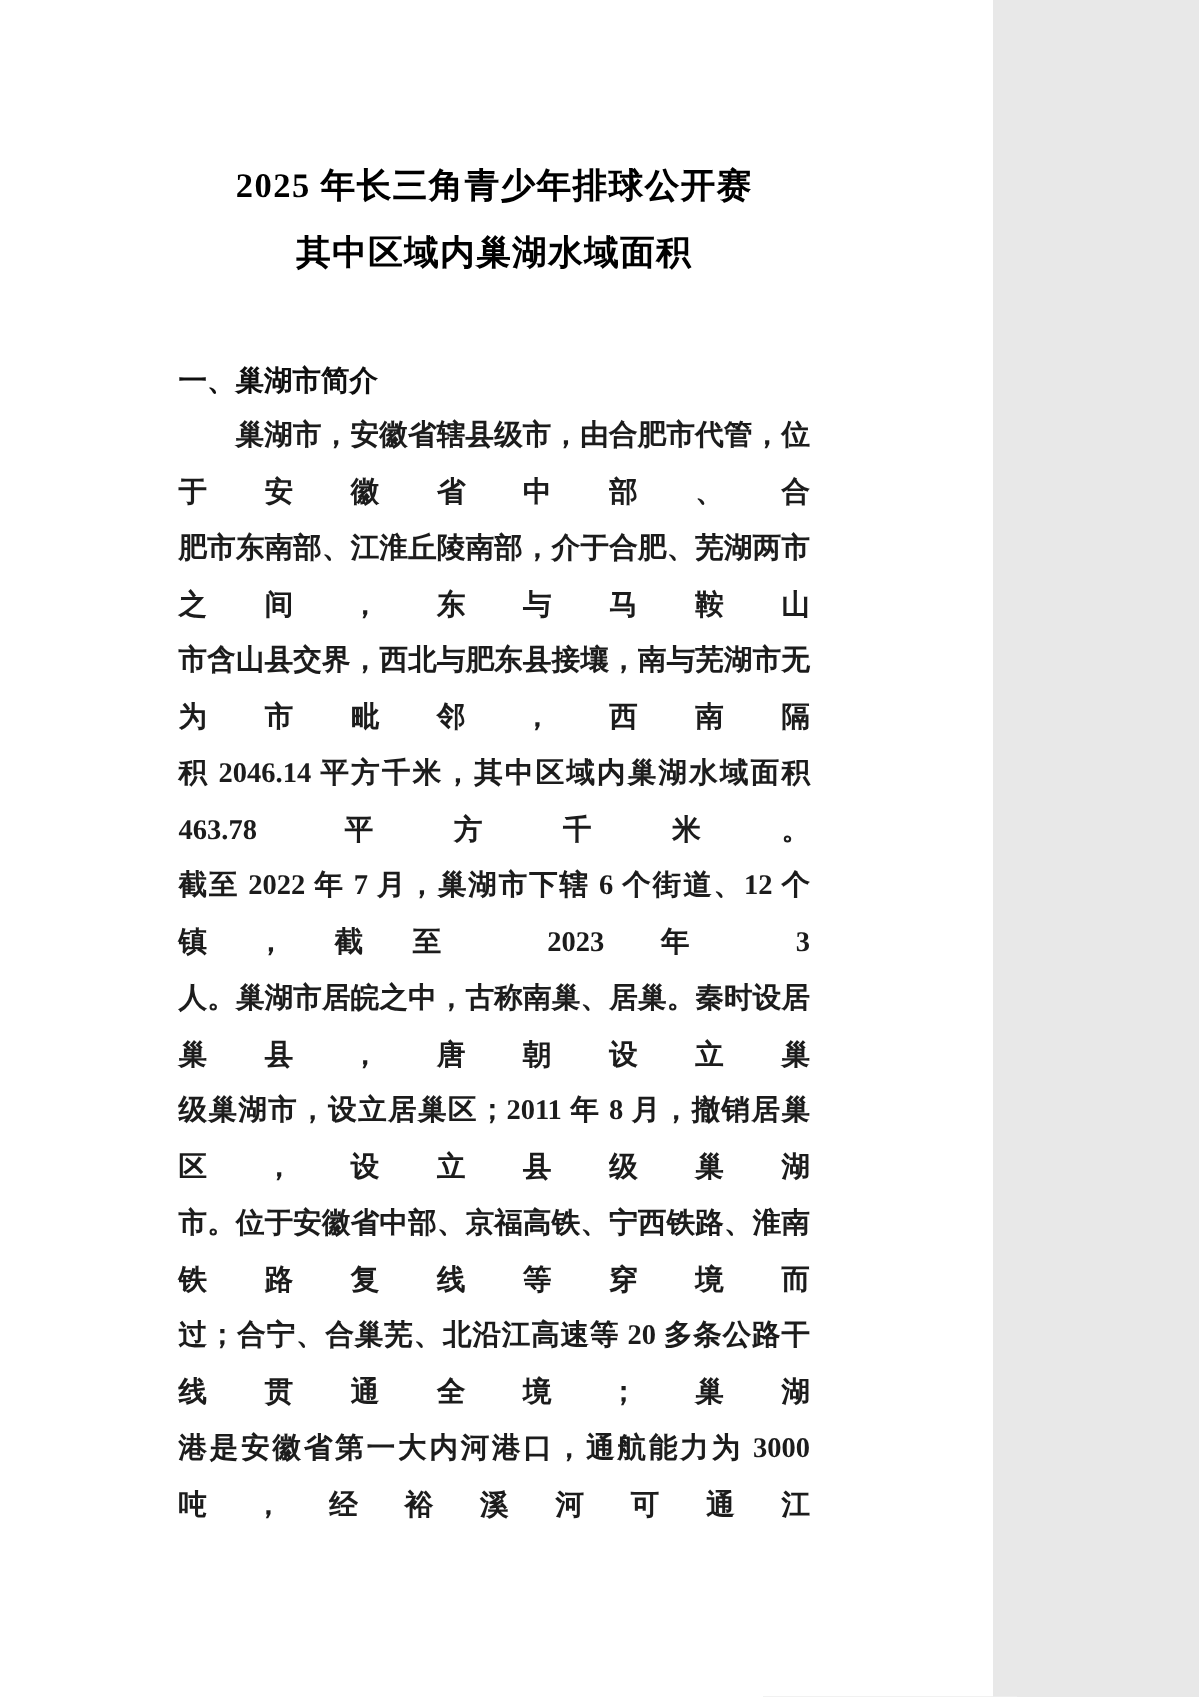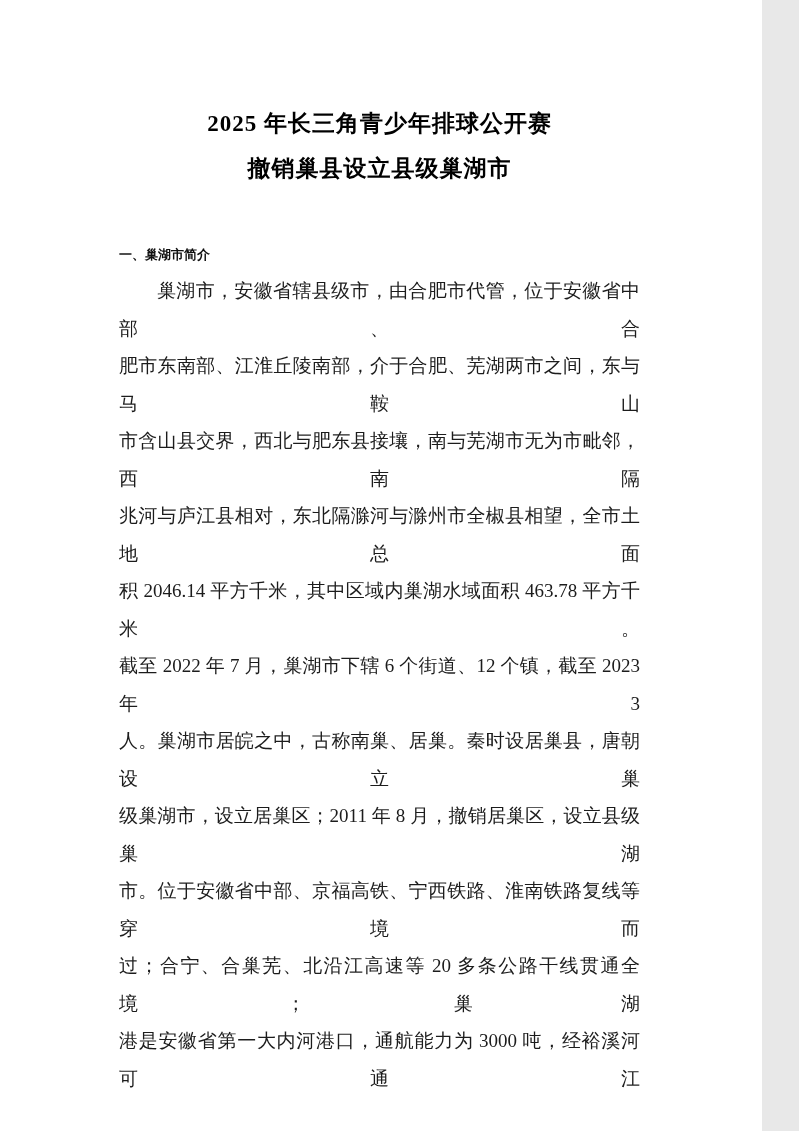--- a/index.html
+++ b/index.html
@@ -7,21 +7,21 @@
     padding: 0;
     background: #e8e8e8;
   }
   body {
     width: 799px;
     height: 1131px;
     overflow: hidden;
   }
   .doc-page {
     box-sizing: border-box;
-    width: 762px;
+    width: 662px;
     height: 1131px;
     background: #ffffff;
     padding: 101px 122px 0 119px;
     overflow: hidden;
   }
   .doc-title {
     margin: 0;
     font-family: "Liberation Serif", "DejaVu Serif", serif;
     font-weight: bold;
     font-size: 23px;
@@ -29,58 +29,57 @@
     letter-spacing: 1px;
     text-align: center;
     color: #000000;
   }
   .title-line { display: block; }
 
   .section-heading {
     margin: 0;
     font-family: "Liberation Sans", "DejaVu Sans", sans-serif;
     font-weight: bold;
-    font-size: 13px;
+    font-size: 19px;
     line-height: 20px;
     color: #0f0f0f;
   }
   #sections .doc-section:nth-child(1) .section-heading { margin-top: 54px; }
   #sections .doc-section:nth-child(2) .section-heading { margin-top: 12px; }
   #sections .doc-section:nth-child(1) .section-body { margin-top: 7px; }
   #sections .doc-section:nth-child(2) .section-body { margin-top: 10px; }
 
   .body-line {
     margin: 0;
     font-family: "Liberation Serif", "DejaVu Serif", serif;
-    font-weight: normal;
+    font-weight: bold;
     font-size: 19px;
     line-height: 37.5px;
     color: #1c1c1c;
     text-align: justify;
     text-align-last: justify;
     text-justify: inter-character;
   }
   .body-line.first { text-indent: 2em; }
 </style>
 </head>
 <body>
 
 <div class="doc-page">
   <h1 class="doc-title">
     <span class="title-line">2025 年长三角青少年排球公开赛</span>
-    <span class="title-line">撤销巢县设立县级巢湖市</span>
+    <span class="title-line">其中区域内巢湖水域面积</span>
   </h1>
   <div id="sections">
   <section class="doc-section">
     <h2 class="section-heading">一、巢湖市简介</h2>
     <div class="section-body">
           <p class="body-line first">巢湖市，安徽省辖县级市，由合肥市代管，位于安徽省中部、合</p>
           <p class="body-line">肥市东南部、江淮丘陵南部，介于合肥、芜湖两市之间，东与马鞍山</p>
           <p class="body-line">市含山县交界，西北与肥东县接壤，南与芜湖市无为市毗邻，西南隔</p>
-          <p class="body-line">兆河与庐江县相对，东北隔滁河与滁州市全椒县相望，全市土地总面</p>
           <p class="body-line">积 2046.14 平方千米，其中区域内巢湖水域面积 463.78 平方千米。</p>
           <p class="body-line">截至 2022 年 7 月，巢湖市下辖 6 个街道、12 个镇，截至 2023 年 3</p>
           <p class="body-line">人。巢湖市居皖之中，古称南巢、居巢。秦时设居巢县，唐朝设立巢</p>
           <p class="body-line">级巢湖市，设立居巢区；2011 年 8 月，撤销居巢区，设立县级巢湖</p>
           <p class="body-line">市。位于安徽省中部、京福高铁、宁西铁路、淮南铁路复线等穿境而</p>
           <p class="body-line">过；合宁、合巢芜、北沿江高速等 20 多条公路干线贯通全境；巢湖</p>
           <p class="body-line">港是安徽省第一大内河港口，通航能力为 3000 吨，经裕溪河可通江</p>
         </div>
   </section>
 

